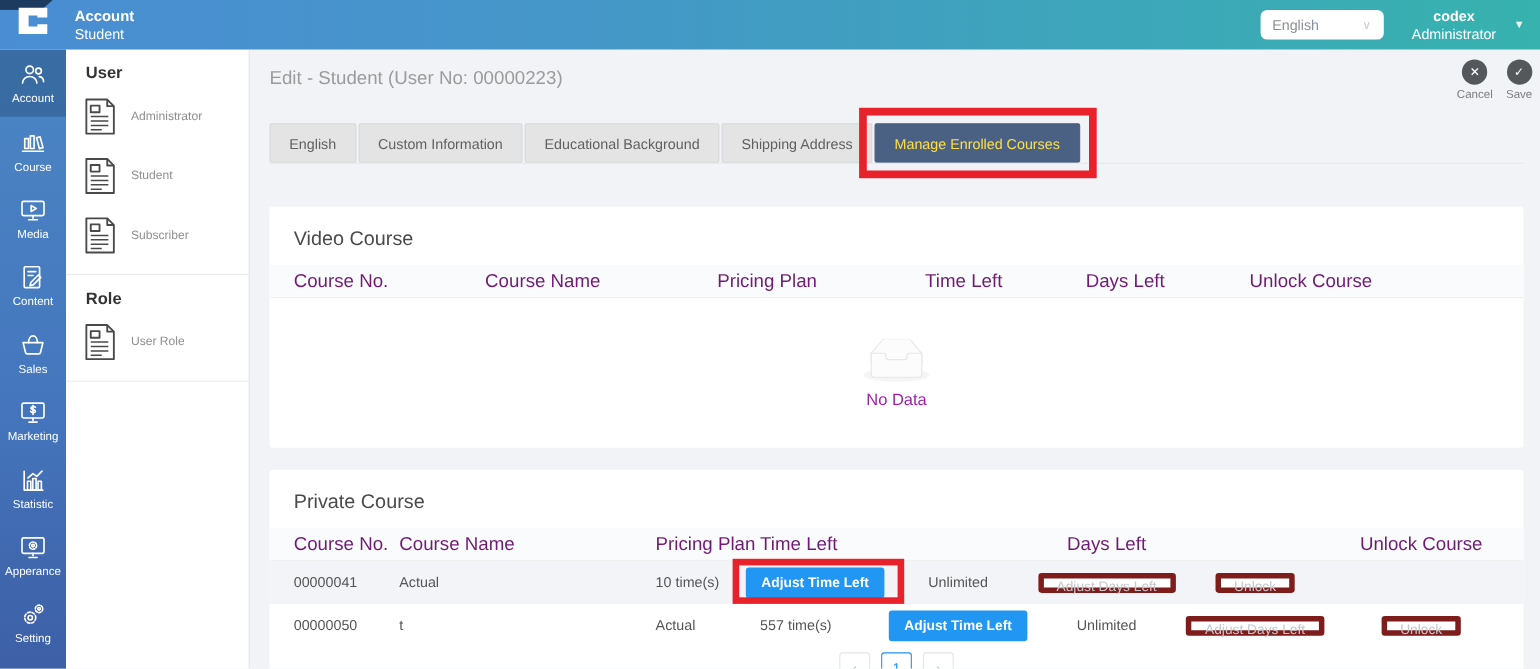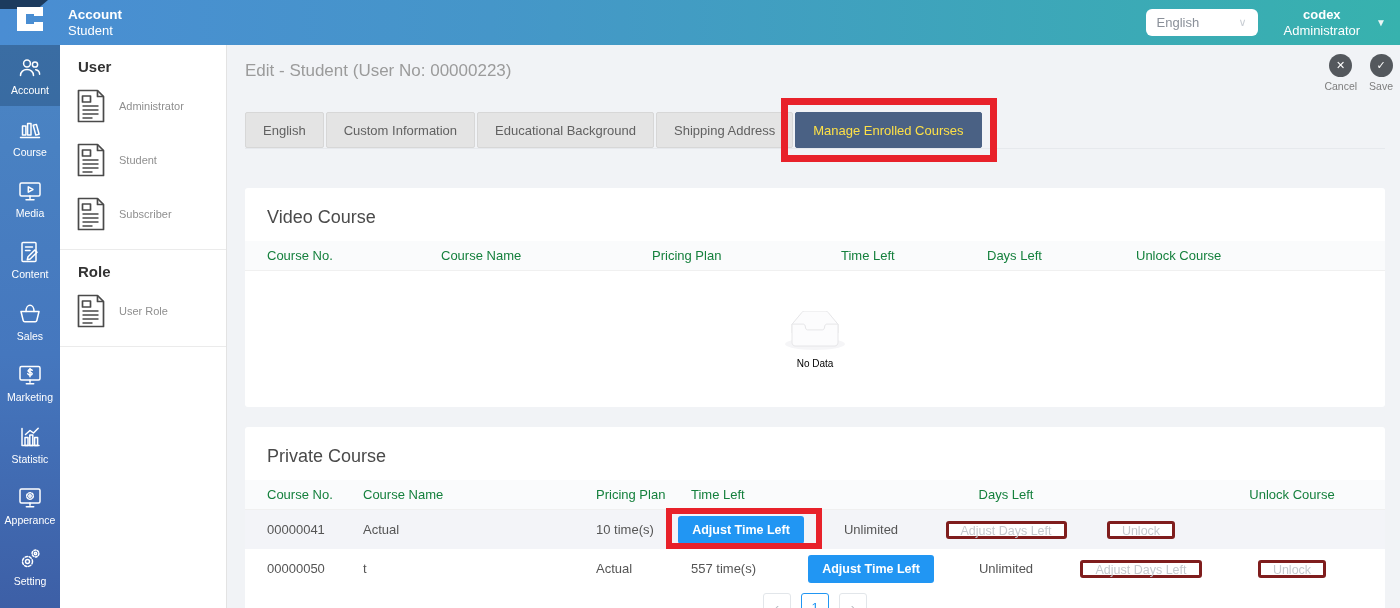--- a/index.html
+++ b/index.html
@@ -65,32 +65,32 @@
     border:6px solid #E8212A; pointer-events:none; z-index:6; }
 
   .card { position:absolute; left:18px; width:1140px; background:#fff; border-radius:3px; }
   .card.video { top:143px; height:219px; }
   .card.private { top:382px; height:240px; }
   .card-title { font-size:18px; color:#4a4a4a; padding:19px 22px 13px; }
 
   .vc-grid { display:grid; grid-template-columns:174px 211px 189px 146px 149px 1fr; padding:0 22px; }
   .pc-grid { display:grid; grid-template-columns:96px 233px 95px 100px 160px 110px 160px 1fr; padding:0 22px; }
   .thead { background:#FAFBFC; border-bottom:1px solid #f0f0f0; }
-  .th { font-size:13px; font-weight:500; color:#15803d; line-height:29px; height:29px; white-space:nowrap; }
+  .th { font-size:17px; font-weight:500; color:#701a75; line-height:29px; height:29px; white-space:nowrap; }
   .td { font-size:13px; color:#555; display:flex; align-items:center; height:39px; white-space:nowrap; }
   .c-center { justify-content:center; text-align:center; }
   .th.c-center { text-align:center; }
   .row.stripe { background:#F3F4F8; }
 
   .empty-wrap { height:138px; display:flex; flex-direction:column; align-items:center; justify-content:center; gap:6px; }
-  .empty-text { font-size:10px; color:#000000; }
+  .empty-text { font-size:15px; color:#a21caf; }
 
   .btn-primary { background:#2196F3; color:#fff; border:none; border-radius:3px; height:28px;
     padding:0 14px; font-size:12.5px; font-weight:600; font-family:inherit; cursor:pointer; }
-  .btn-disabled { background:#fff; color:#c5c9ce; border:3px solid #7f1d1d; border-radius:3px; height:18px;
+  .btn-disabled { background:#fff; color:#c5c9ce; border:5px solid #7f1d1d; border-radius:3px; height:18px;
     padding:0 12px; font-size:12.5px; font-family:inherit; cursor:not-allowed; }
   .btn-anchor { position:relative; display:inline-block; }
 
   .pager { position:absolute; left:0; right:0; top:166px; display:flex; justify-content:center; gap:10px; }
   .page-box { width:28px; height:28px; border:1px solid #e2e6ea; border-radius:3px; background:#fff;
     display:flex; align-items:center; justify-content:center; font-size:13px; color:#b7bcc2; cursor:pointer; }
   .page-box.current { border-color:#2196F3; color:#2196F3; }
 </style>
 </head>
 <body>

